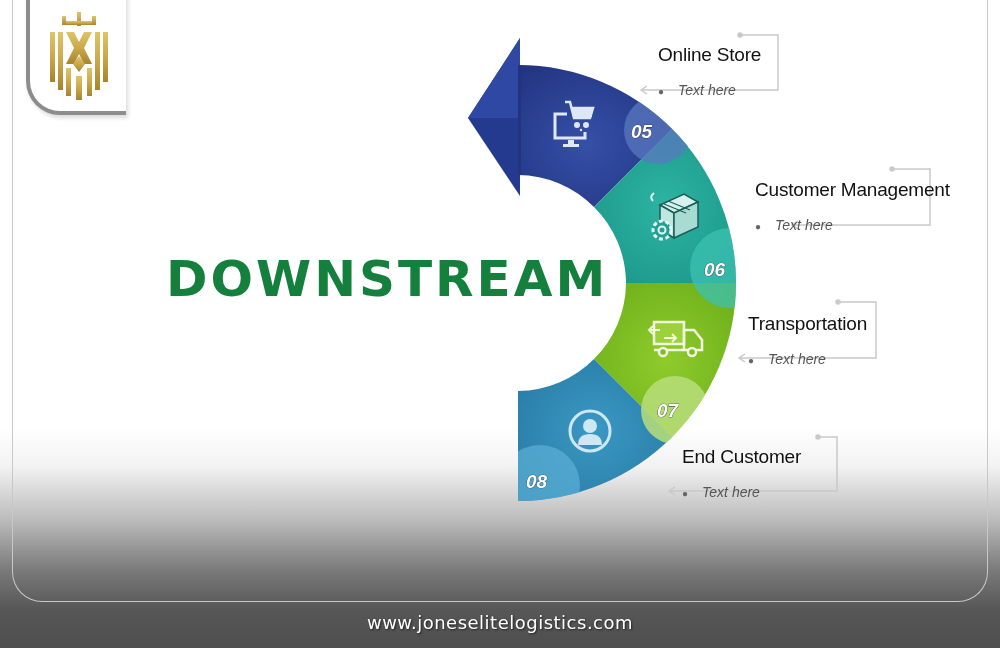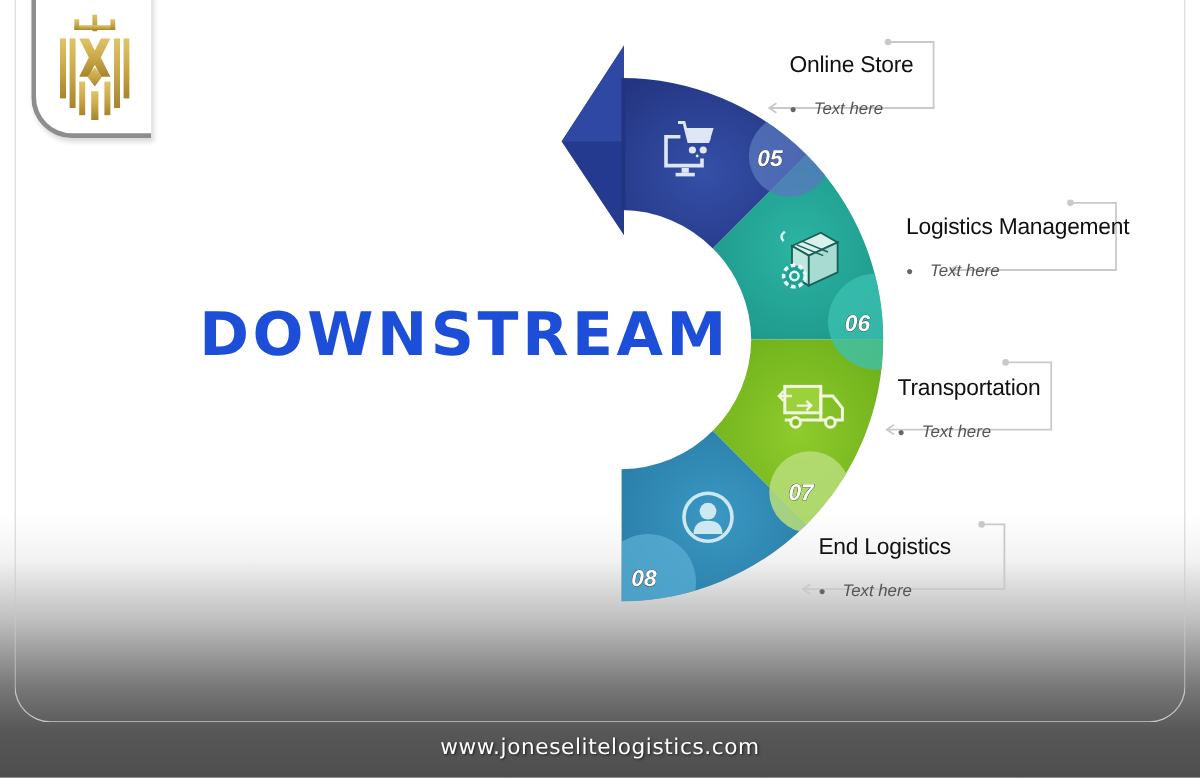--- a/index.html
+++ b/index.html
@@ -18,21 +18,21 @@
     position:absolute; left:26px; top:-30px; width:100px; height:145px;
     background:#ffffff;
     border-left:4px solid #8d8d8d; border-bottom:4px solid #8d8d8d;
     border-radius:0 0 0 34px;
     box-shadow: 2px 3px 4px rgba(0,0,0,0.15);
   }
   .logo { position:absolute; left:50px; top:12px; width:58px; height:88px; }
   .headline {
     position:absolute; left:166px; top:250px;
     font-family:"DejaVu Sans", sans-serif; font-weight:bold;
-    font-size:50px; letter-spacing:3px; color:#1d4ed8;
+    font-size:50px; letter-spacing:3px; color:#15803d;
     white-space:nowrap;
   }
   .diagram { position:absolute; left:0; top:0; width:1000px; height:648px; }
   .callout { position:absolute; }
   .callout .title { font-size:19px; color:#111; font-weight:normal; white-space:nowrap; letter-spacing:-0.2px; }
   .callout .bullet { font-size:14px; color:#555; font-style:italic; white-space:nowrap; margin-top:16px; }
   .callout .bullet .dot { font-style:normal; font-size:10px; margin-right:14px; color:#666; vertical-align:middle; }
   .url {
     position:absolute; left:0; width:1000px; top:612px; text-align:center;
     color:#ffffff; font-size:18px; letter-spacing:0.5px;
@@ -190,27 +190,27 @@
     <path d="M675,487 L669,491 L675,495"></path>
   </g>
 </svg>
 
 <div class="callout" style="left:658px; top:44px;">
   <div class="title">Online Store</div>
   <div class="bullet"><span class="dot">●</span><span>Text here</span></div>
 </div>
 
 <div class="callout" style="left:755px; top:179px;">
-  <div class="title">Logistics Management</div>
+  <div class="title">Customer Management</div>
   <div class="bullet"><span class="dot">●</span><span>Text here</span></div>
 </div>
 
 <div class="callout" style="left:748px; top:313px;">
   <div class="title">Transportation</div>
   <div class="bullet"><span class="dot">●</span><span>Text here</span></div>
 </div>
 
 <div class="callout" style="left:682px; top:446px;">
-  <div class="title">End Logistics</div>
+  <div class="title">End Customer</div>
   <div class="bullet"><span class="dot">●</span><span>Text here</span></div>
 </div>
 
 <div class="url">www.joneselitelogistics.com</div>
 
 </body></html>

